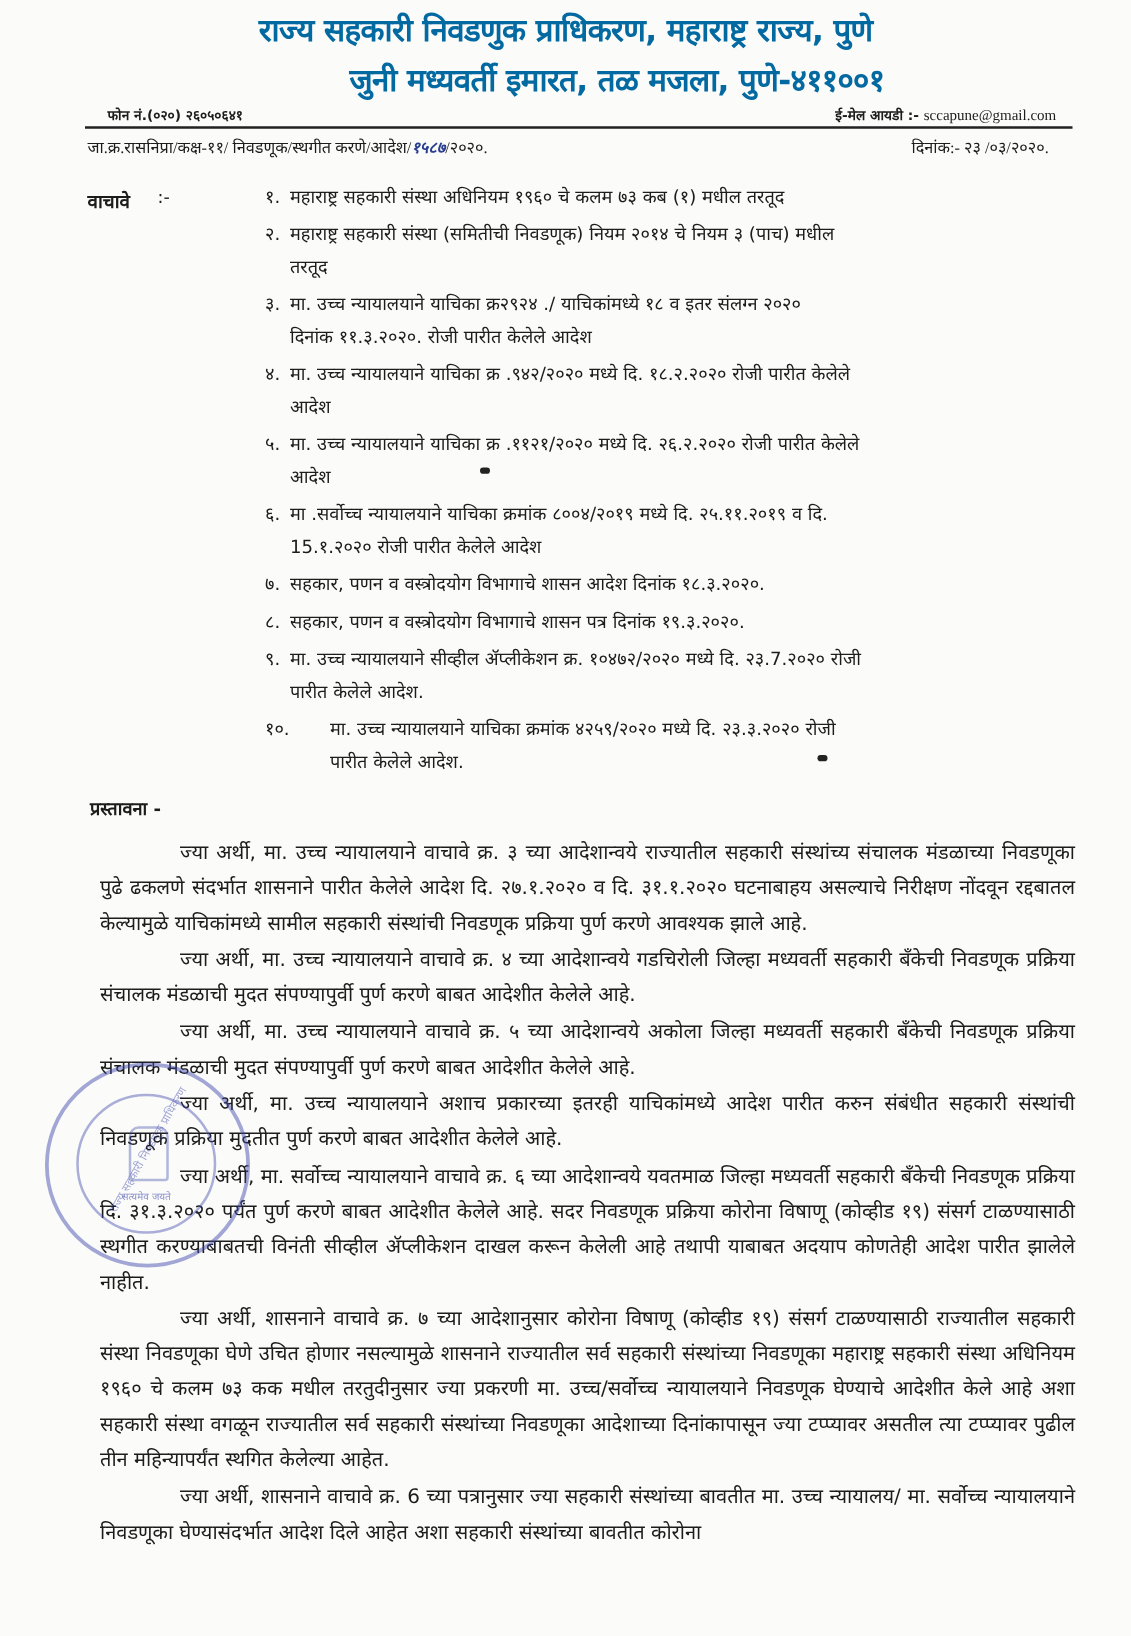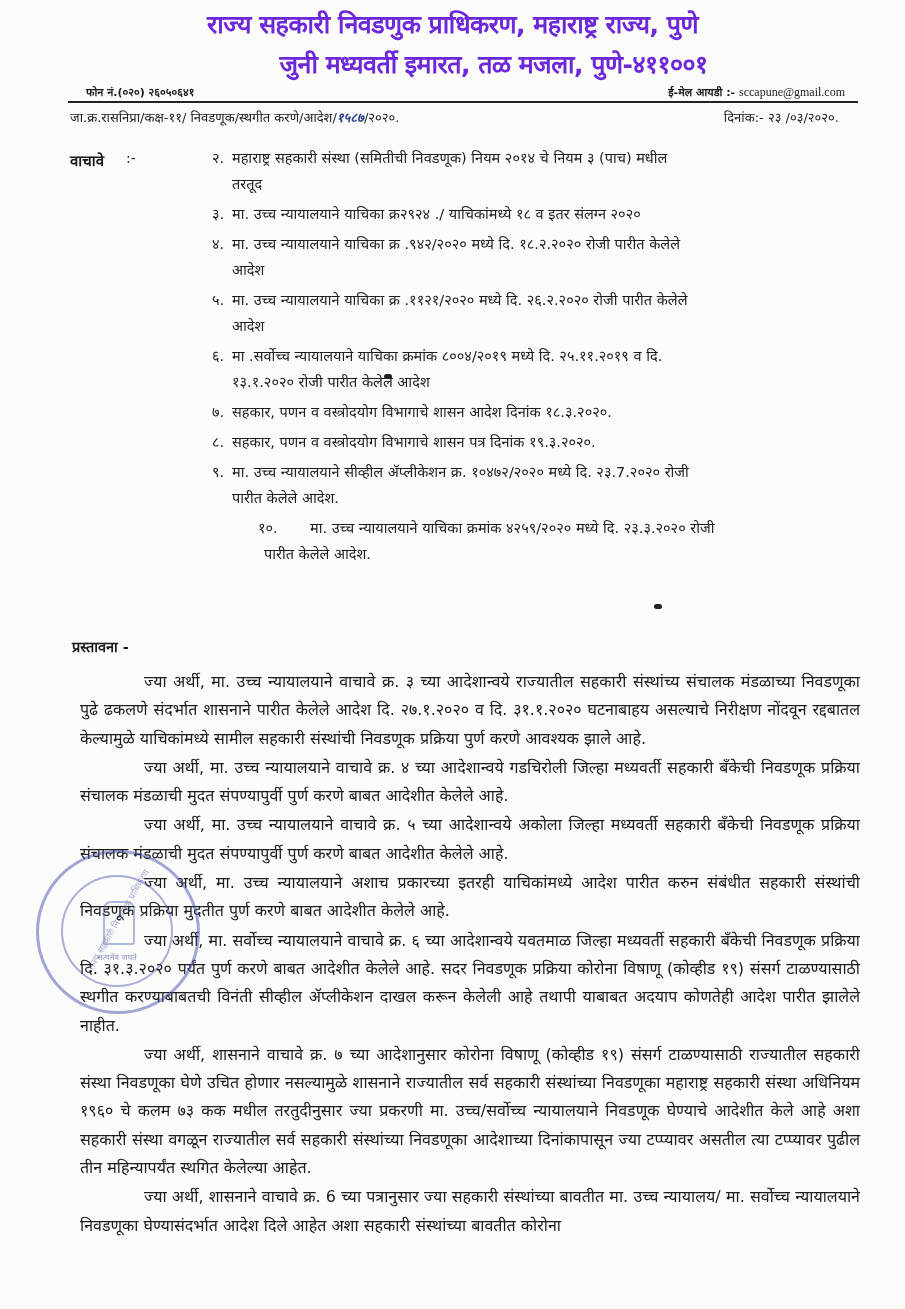--- a/index.html
+++ b/index.html
@@ -6,43 +6,43 @@
   body {
     width: 905px; height: 1309px; overflow: hidden;
     background: #fbfbfa;
     font-family: "DejaVu Sans", sans-serif;
     color: #1c1c1c;
     position: relative;
   }
   .page { position: absolute; inset: 0; }
   .hdr-title {
     position: absolute; left: 0; width: 905px; text-align: center;
-    font-weight: bold; color: #6d28d9; letter-spacing: -0.5px;
+    font-weight: bold; color: #0369a1; letter-spacing: -0.5px;
   }
   #t1 { top: 6px; font-size: 25px; }
   #t2 { top: 46px; font-size: 25px; padding-left: 41px; }
   .contact {
     position: absolute; top: 84px; font-size: 11px; font-weight: bold;
   }
   #phone { left: 86px; }
   #email { right: 60px; margin-left: 19px; }
   #email .em-val { font-weight: normal; font-family: "Liberation Serif", serif; font-size: 12px; }
   .rule { position: absolute; left: 68px; width: 790px; height: 2px; background: #222; top: 101px; }
-  .refline { position: absolute; top: 108px; font-size: 13px; }
+  .refline { position: absolute; top: 108px; font-size: 13px; font-family: Liberation Serif, serif; }
   #ref { left: 70px; }
   #ref .hand { color: #2a3f8f; font-style: italic; font-weight: bold; }
   #date { right: 66px; }
 
   .vachave-label { position: absolute; left: 70px; top: 150px; font-size: 15px; font-weight: bold; }
   .vachave-colon { position: absolute; left: 126px; top: 150px; font-size: 14px; }
   .ref-list { position: absolute; left: 212px; top: 145px; width: 660px; margin: 0; padding: 0; list-style: none; }
   .ref-item { font-size: 14.5px; line-height: 26px; margin-bottom: 4px; }
   .ref-item .num { display: inline-block; min-width: 20px; }
   .ref-item .cont { display: block; padding-left: 20px; }
-  .ref-item.wide .num { min-width: 52px; margin-left: 46px; }
+  .ref-item.wide .num { min-width: 52px; }
   .ref-item.wide .cont { padding-left: 52px; }
 
   .section-heading { position: absolute; left: 72px; top: 636px; font-size: 14.5px; font-weight: bold; }
 
   .body-text {
     position: absolute; left: 80px; top: 668px; width: 780px;
     font-size: 16px; line-height: 28.3px; text-align: justify;
   }
   .body-text p { margin: 0 0 1px 0; text-indent: 64px; }
 
@@ -90,25 +90,26 @@
     <span>जा.क्र.रासनिप्रा/कक्ष-११/ निवडणूक/स्थगीत करणे/आदेश/</span><span class="hand">१५८७</span><span>/२०२०.</span>
   </div>
   <div id="date" class="refline">
     <span>दिनांक:- </span><span>२३ /०३/२०२०.</span>
   </div>
 
   <div class="vachave-label">वाचावे</div>
   <div class="vachave-colon">:-</div>
 
   <ol class="ref-list">
+    <li class="ref-item"><span class="num">१.</span><span>महाराष्ट्र सहकारी संस्था अधिनियम १९६० चे कलम ७३ कब (१) मधील तरतूद</span></li>
     <li class="ref-item"><span class="num">२.</span><span>महाराष्ट्र सहकारी संस्था (समितीची निवडणूक) नियम २०१४ चे नियम ३ (पाच) मधील</span><span class="cont">तरतूद</span></li>
-    <li class="ref-item"><span class="num">३.</span><span>मा. उच्च न्यायालयाने याचिका क्र२९२४ ./ याचिकांमध्ये १८ व इतर संलग्न २०२०</span></li>
+    <li class="ref-item"><span class="num">३.</span><span>मा. उच्च न्यायालयाने याचिका क्र२९२४ ./ याचिकांमध्ये १८ व इतर संलग्न २०२०</span><span class="cont">दिनांक ११.३.२०२०. रोजी पारीत केलेले आदेश</span></li>
     <li class="ref-item"><span class="num">४.</span><span>मा. उच्च न्यायालयाने याचिका क्र .९४२/२०२० मध्ये दि. १८.२.२०२० रोजी पारीत केलेले</span><span class="cont">आदेश</span></li>
     <li class="ref-item"><span class="num">५.</span><span>मा. उच्च न्यायालयाने याचिका क्र .११२१/२०२० मध्ये दि. २६.२.२०२० रोजी पारीत केलेले</span><span class="cont">आदेश</span></li>
-    <li class="ref-item"><span class="num">६.</span><span>मा .सर्वोच्च न्यायालयाने याचिका क्रमांक ८००४/२०१९ मध्ये दि. २५.११.२०१९ व दि.</span><span class="cont">१३.१.२०२० रोजी पारीत केलेले आदेश</span></li>
+    <li class="ref-item"><span class="num">६.</span><span>मा .सर्वोच्च न्यायालयाने याचिका क्रमांक ८००४/२०१९ मध्ये दि. २५.११.२०१९ व दि.</span><span class="cont">15.१.२०२० रोजी पारीत केलेले आदेश</span></li>
     <li class="ref-item"><span class="num">७.</span><span>सहकार, पणन व वस्त्रोदयोग विभागाचे शासन आदेश दिनांक १८.३.२०२०.</span></li>
     <li class="ref-item"><span class="num">८.</span><span>सहकार, पणन व वस्त्रोदयोग विभागाचे शासन पत्र दिनांक १९.३.२०२०.</span></li>
     <li class="ref-item"><span class="num">९.</span><span>मा. उच्च न्यायालयाने सीव्हील ॲप्लीकेशन क्र. १०४७२/२०२० मध्ये दि. २३.7.२०२० रोजी</span><span class="cont">पारीत केलेले आदेश.</span></li>
     <li class="ref-item wide"><span class="num">१०.</span><span>मा. उच्च न्यायालयाने याचिका क्रमांक ४२५९/२०२० मध्ये दि. २३.३.२०२० रोजी</span><span class="cont">पारीत केलेले आदेश.</span></li>
   </ol>
 
   <div class="section-heading">प्रस्तावना -</div>
 
   <div class="body-text">
     <p>ज्या अर्थी, मा. उच्च न्यायालयाने वाचावे क्र. ३ च्या आदेशान्वये राज्यातील सहकारी संस्थांच्य संचालक मंडळाच्या निवडणूका पुढे ढकलणे संदर्भात शासनाने पारीत केलेले आदेश दि. २७.१.२०२० व दि. ३१.१.२०२० घटनाबाहय असल्याचे निरीक्षण नोंदवून रद्दबातल केल्यामुळे याचिकांमध्ये सामील सहकारी संस्थांची निवडणूक प्रक्रिया पुर्ण करणे आवश्यक झाले आहे.</p>

